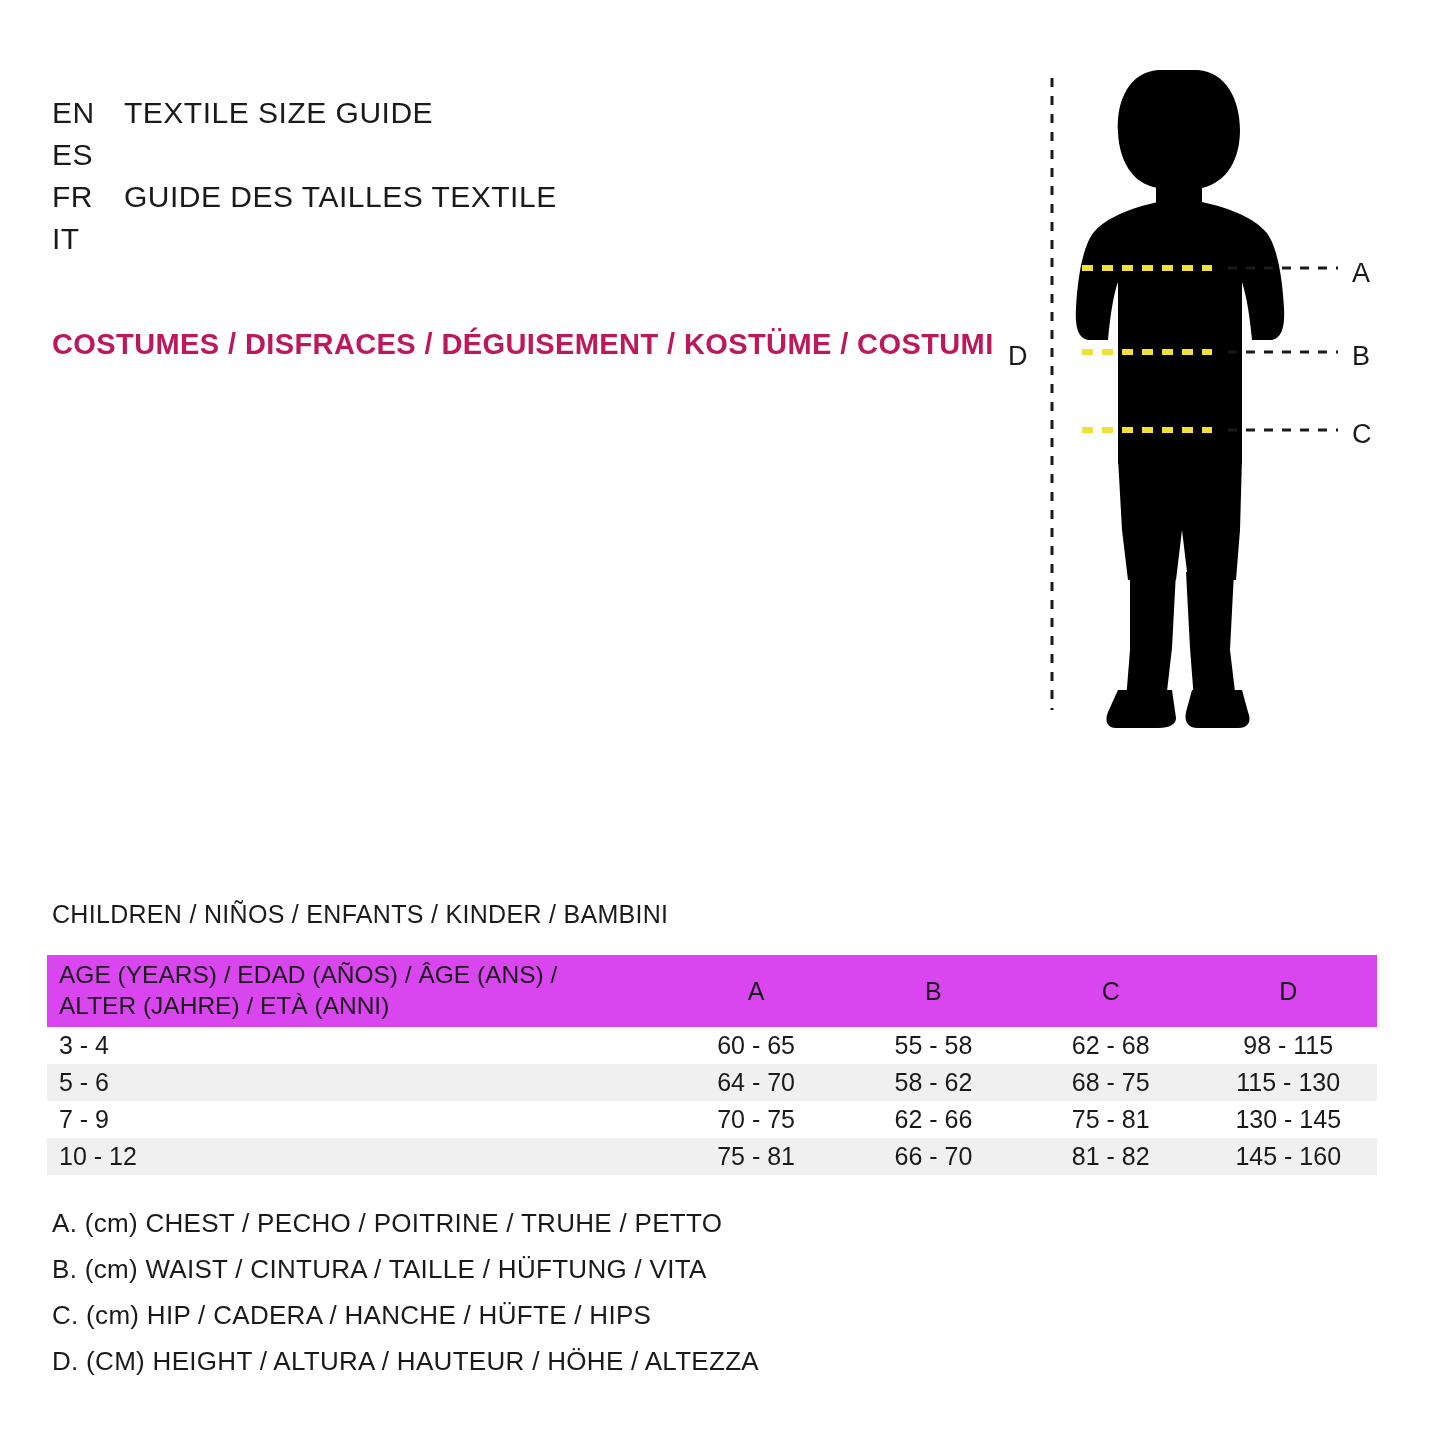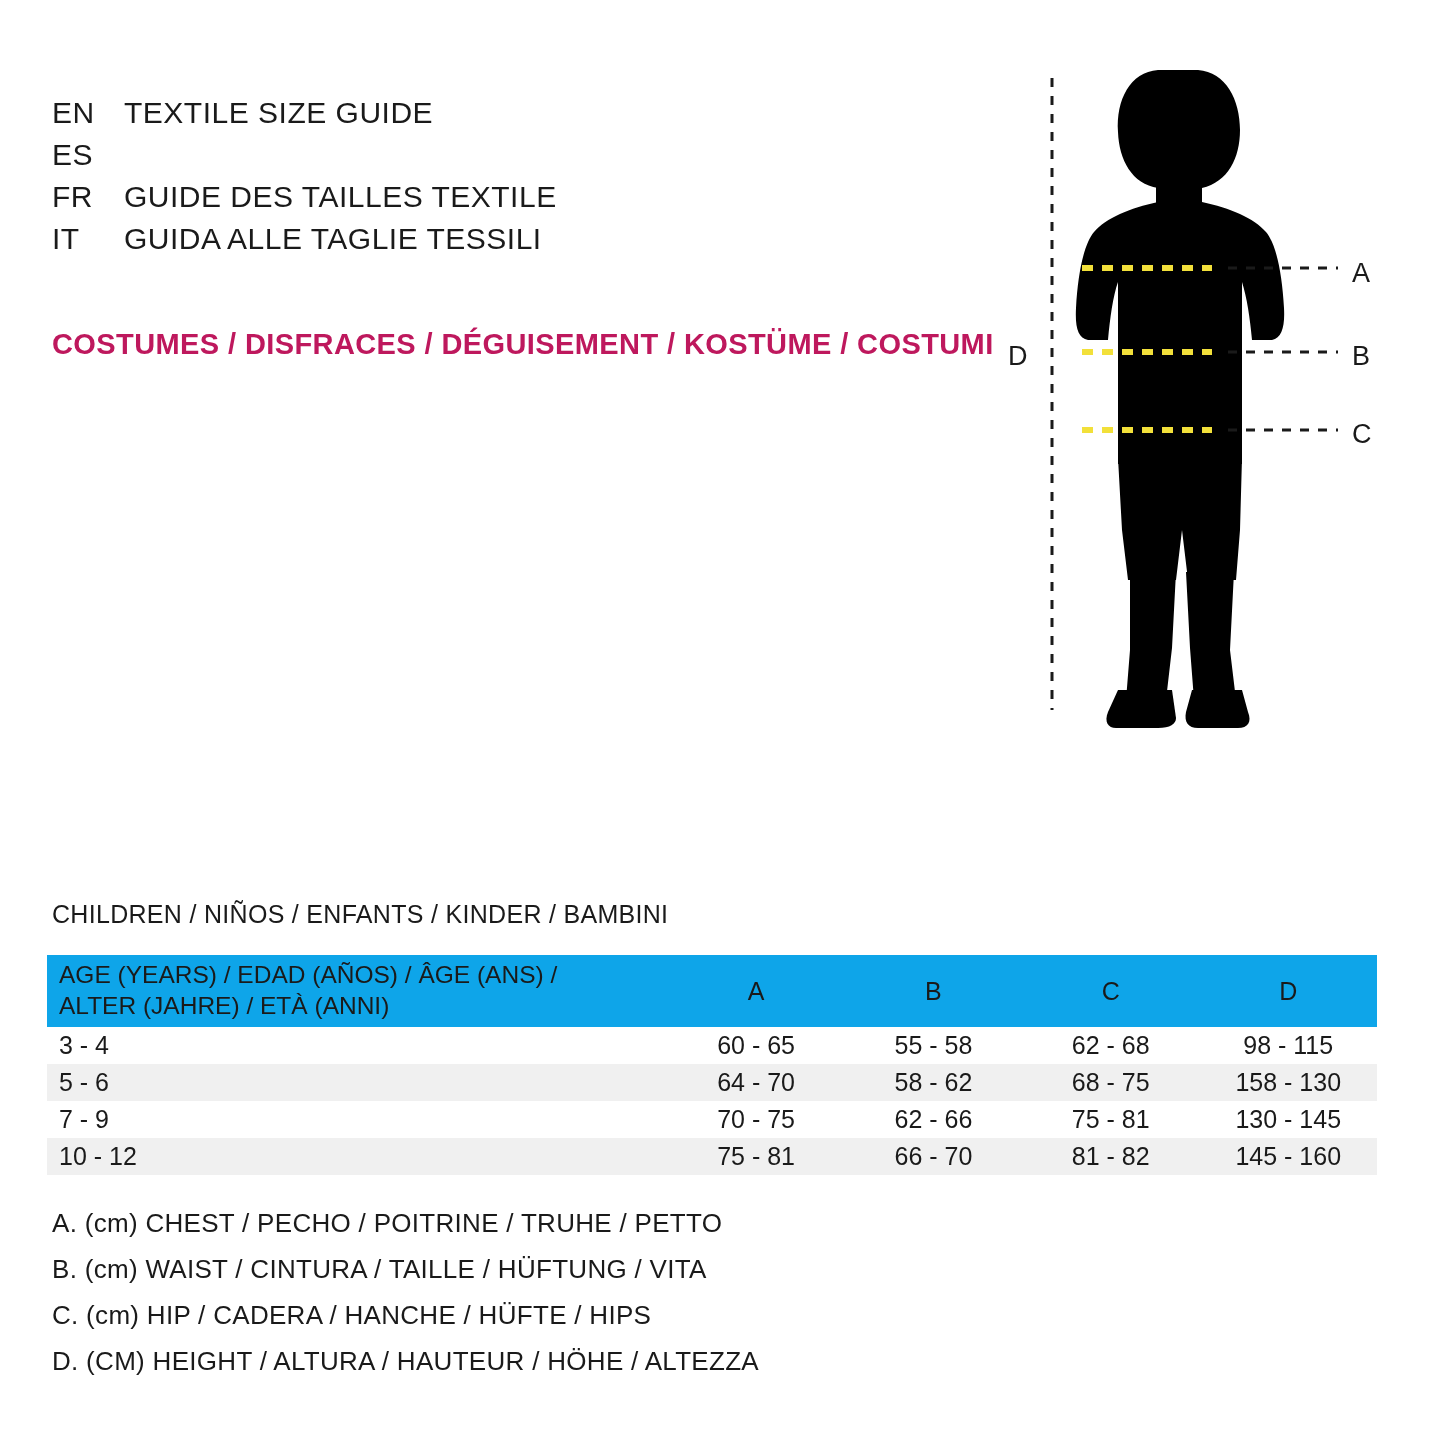--- a/index.html
+++ b/index.html
@@ -101,21 +101,21 @@
     color: #1a1a1a;
   }
   table.size-table th,
   table.size-table td {
     padding: 0;
     font-weight: normal;
     text-align: center;
     vertical-align: middle;
   }
   table.size-table thead tr {
-    background: #0ea5e9;
+    background: #d946ef;
   }
   table.size-table thead th {
     height: 72px;
   }
   table.size-table thead th.age-head {
     text-align: left;
     padding-left: 12px;
     line-height: 1.25;
     font-size: 24.5px;
   }
@@ -163,21 +163,20 @@
     </div>
     <div class="lang-row">
       <span class="lang-code">ES</span>
     </div>
     <div class="lang-row">
       <span class="lang-code">FR</span>
       <span class="lang-text">GUIDE DES TAILLES TEXTILE</span>
     </div>
     <div class="lang-row">
       <span class="lang-code">IT</span>
-      <span class="lang-text">GUIDA ALLE TAGLIE TESSILI</span>
     </div>
   </div>
 
   <div class="costumes-line">COSTUMES / DISFRACES / DÉGUISEMENT / KOSTÜME / COSTUMI</div>
 
   <div class="figure-area">
     <svg class="figure-svg" width="420" height="680" viewBox="0 0 420 680">
 
       <line x1="62" y1="18" x2="62" y2="650" stroke="#1a1a1a" stroke-width="3" stroke-dasharray="9 9"></line>
 
@@ -249,21 +248,21 @@
         <td>60 - 65</td>
         <td>55 - 58</td>
         <td>62 - 68</td>
         <td>98 - 115</td>
       </tr>
       <tr class="even">
         <td class="age-cell">5 - 6</td>
         <td>64 - 70</td>
         <td>58 - 62</td>
         <td>68 - 75</td>
-        <td>158 - 130</td>
+        <td>115 - 130</td>
       </tr>
       <tr class="odd">
         <td class="age-cell">7 - 9</td>
         <td>70 - 75</td>
         <td>62 - 66</td>
         <td>75 - 81</td>
         <td>130 - 145</td>
       </tr>
       <tr class="even">
         <td class="age-cell">10 - 12</td>

